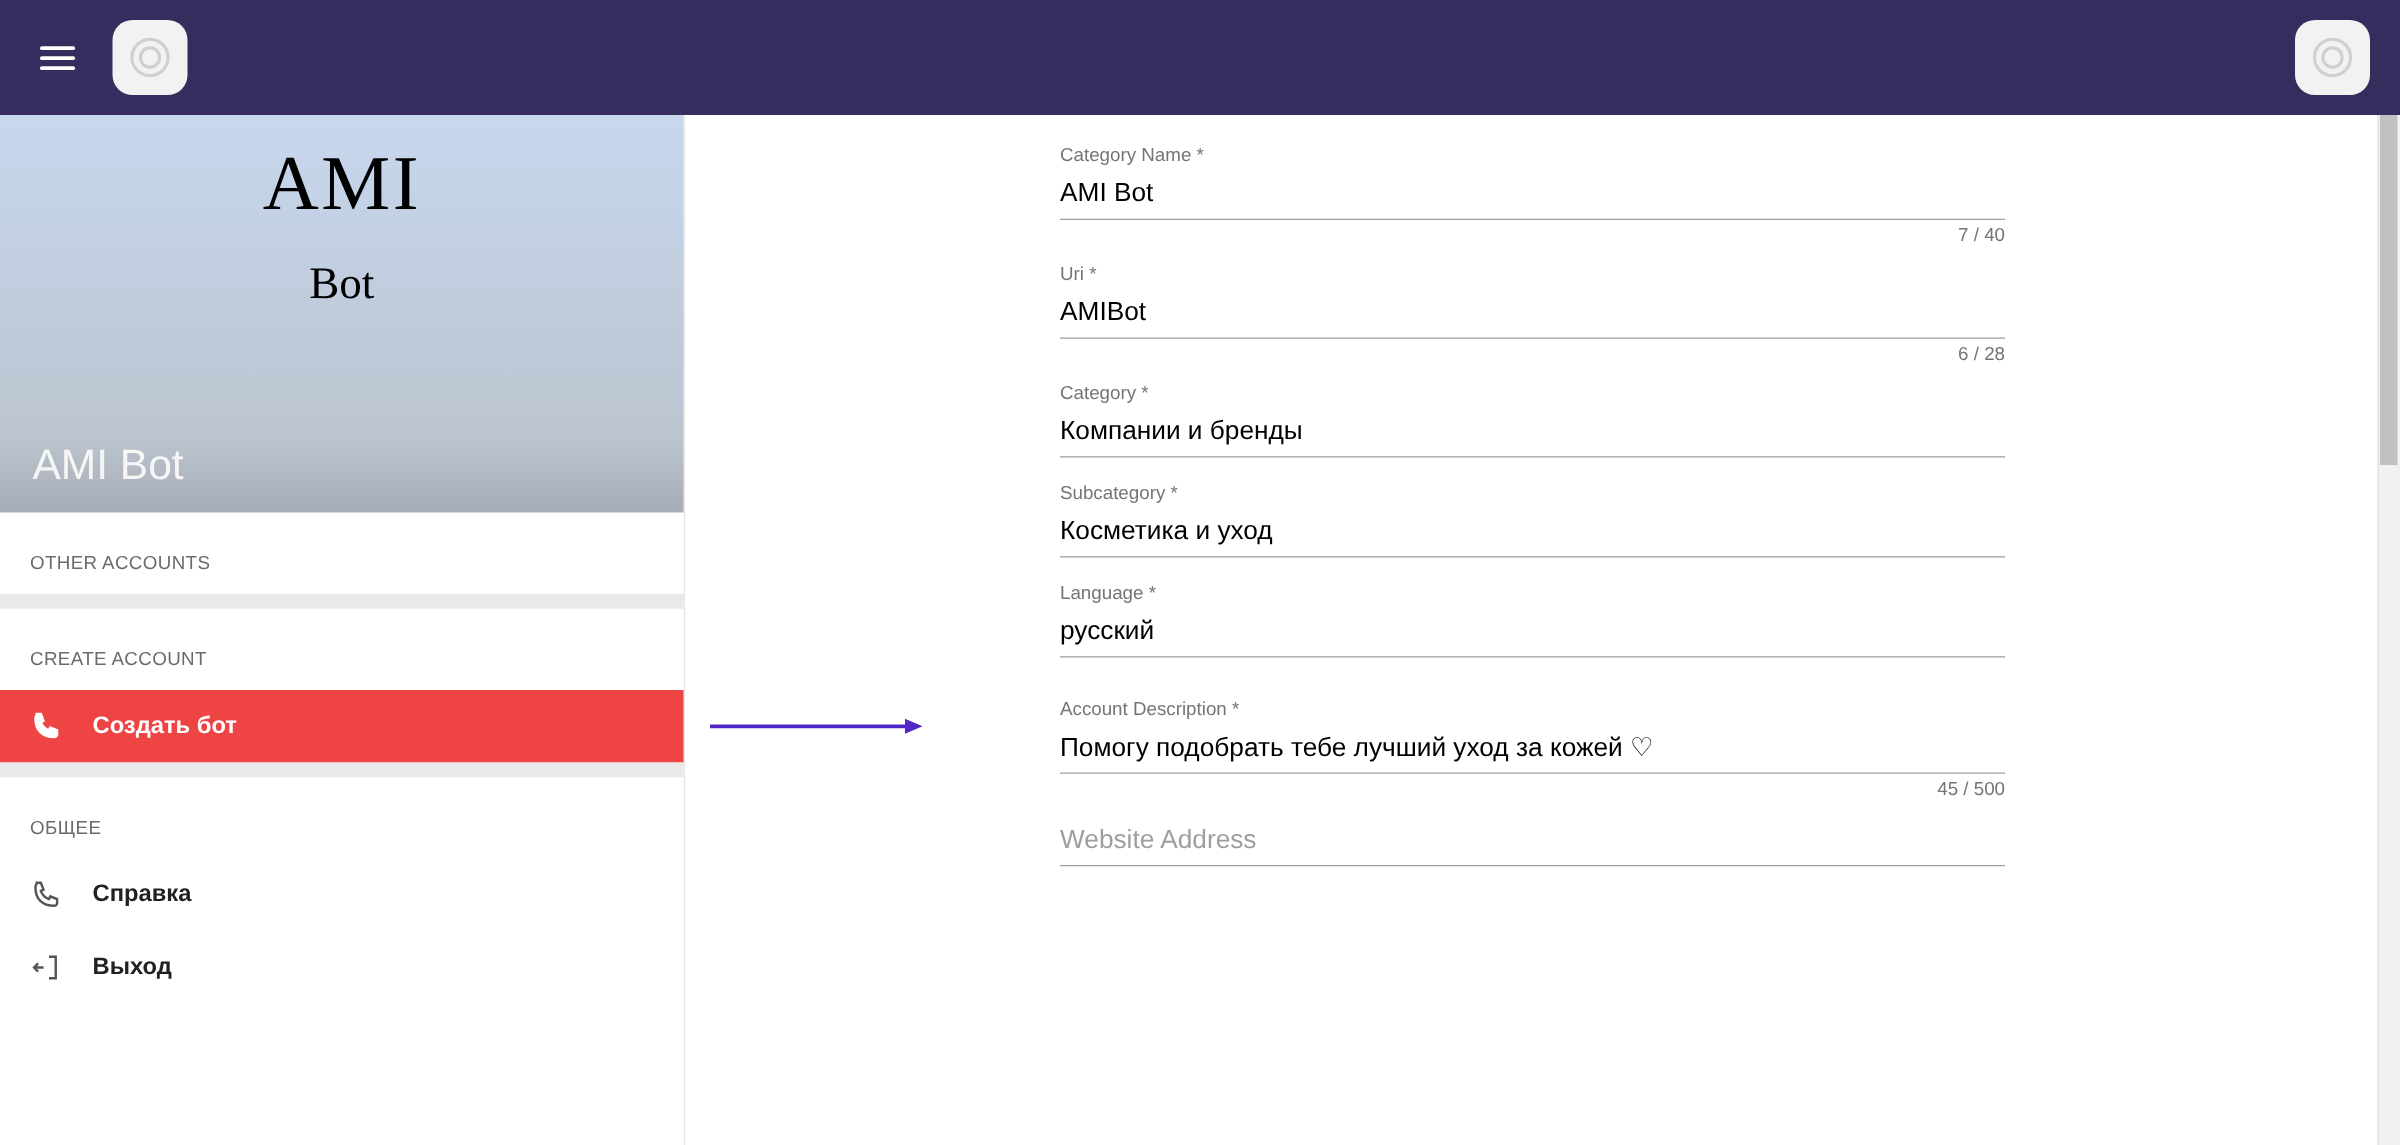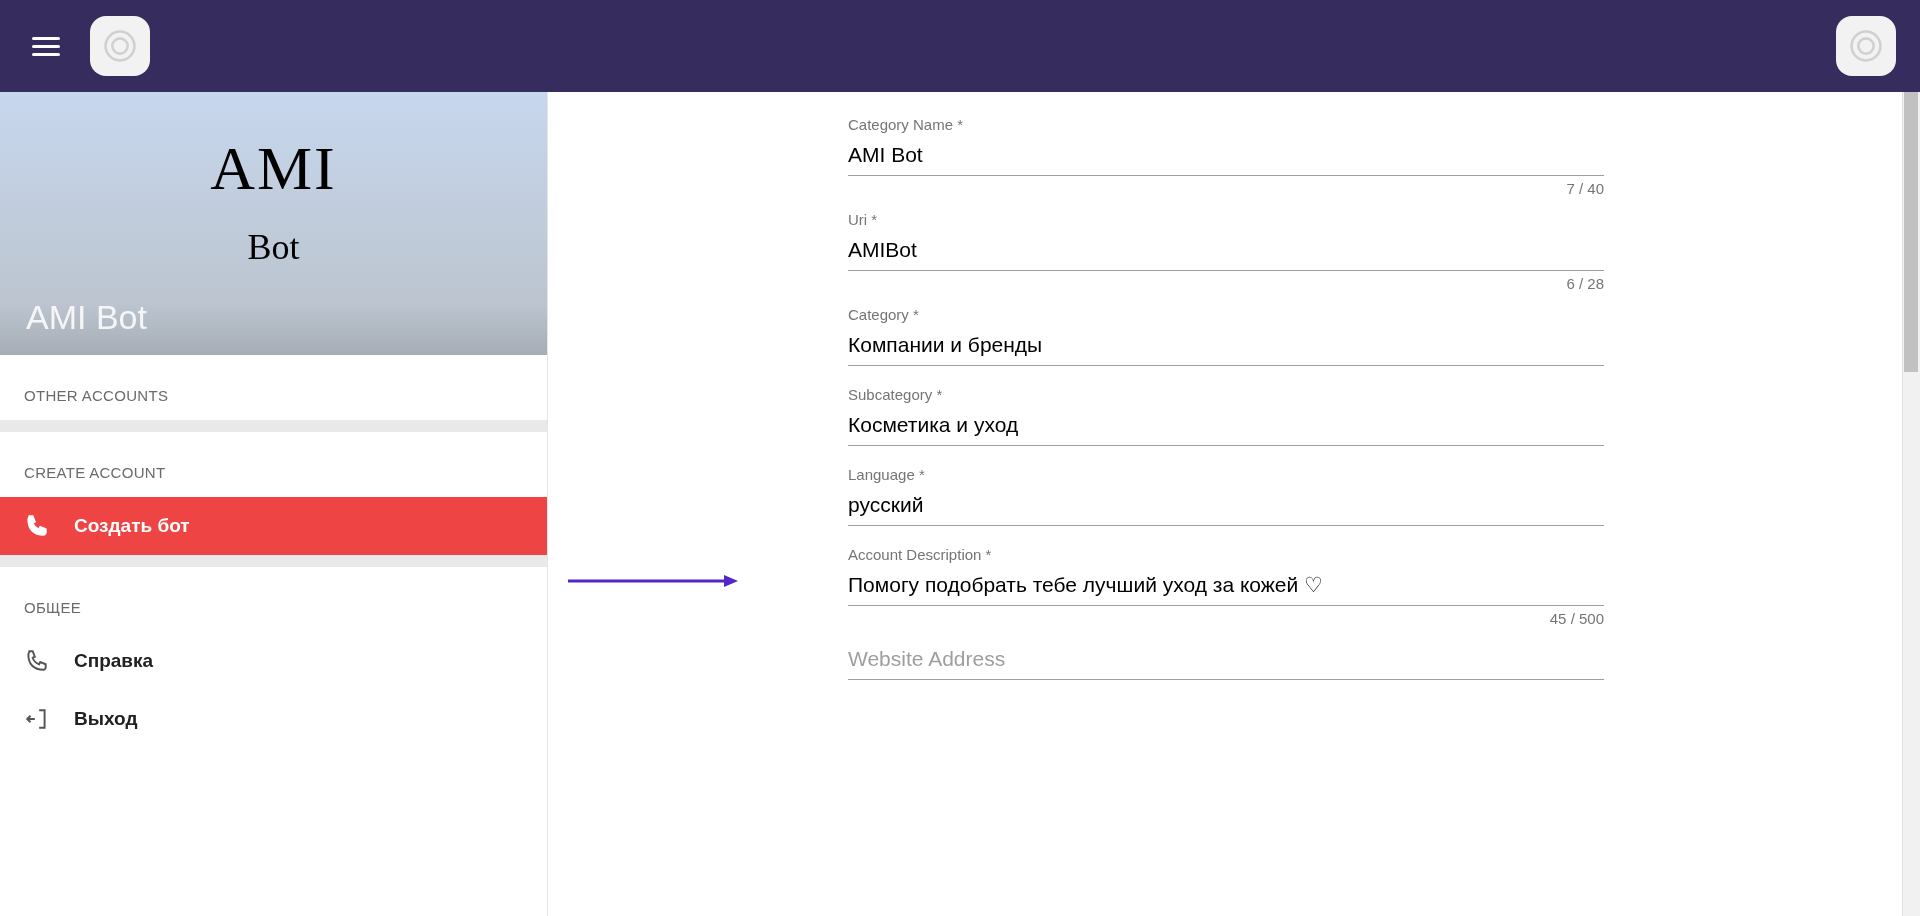--- a/index.html
+++ b/index.html
@@ -38,28 +38,28 @@
 
   
   .sidebar{
     width:548px;
     flex-shrink:0;
     border-right:1px solid #e5e5e5;
     background:#fff;
     overflow:hidden;
   }
   .profile-banner{
-    height:263px;
+    height:318px;
     background:linear-gradient(180deg,#c7d7ee 0%,#bcc5d0 80%,#a7adb6 100%);
     position:relative;
     display:flex;
     flex-direction:column;
     align-items:center;
     justify-content:flex-start;
-    padding-top:41px;
+    padding-top:20px;
   }
   .profile-banner .big{font-family:"Times New Roman",serif;font-size:62px;color:#000;letter-spacing:2px;}
   .profile-banner .small{font-family:"Times New Roman",serif;font-size:36px;color:#000;margin-top:22px;}
   .profile-banner .overlay-title{
     position:absolute;left:26px;bottom:18px;
     font-size:34px;color:#fffefc;opacity:.88;font-weight:400;
   }
 
   .section-label{
     padding:32px 24px 16px 24px;
@@ -229,21 +229,21 @@
       <div class="field" style="margin-top:20px">
         <div class="flabel">Subcategory *</div>
         <input type="text" value="Косметика и уход" style="">
       </div>
 
       <div class="field" style="margin-top:20px">
         <div class="flabel">Language *</div>
         <input type="text" value="русский" style="">
       </div>
 
-      <div class="field" style="margin-top:20px">
+      <div class="field" style="margin-top:33px">
         <div class="flabel">Account Description *</div>
         <input type="text" value="Помогу подобрать тебе лучший уход за кожей ♡" style="">
         <div class="counter">45 / 500</div>
       </div>
 
       <div class="field" style="margin-top:14px">
         <input type="text" placeholder="Website Address" style="">
       </div>
 
 

